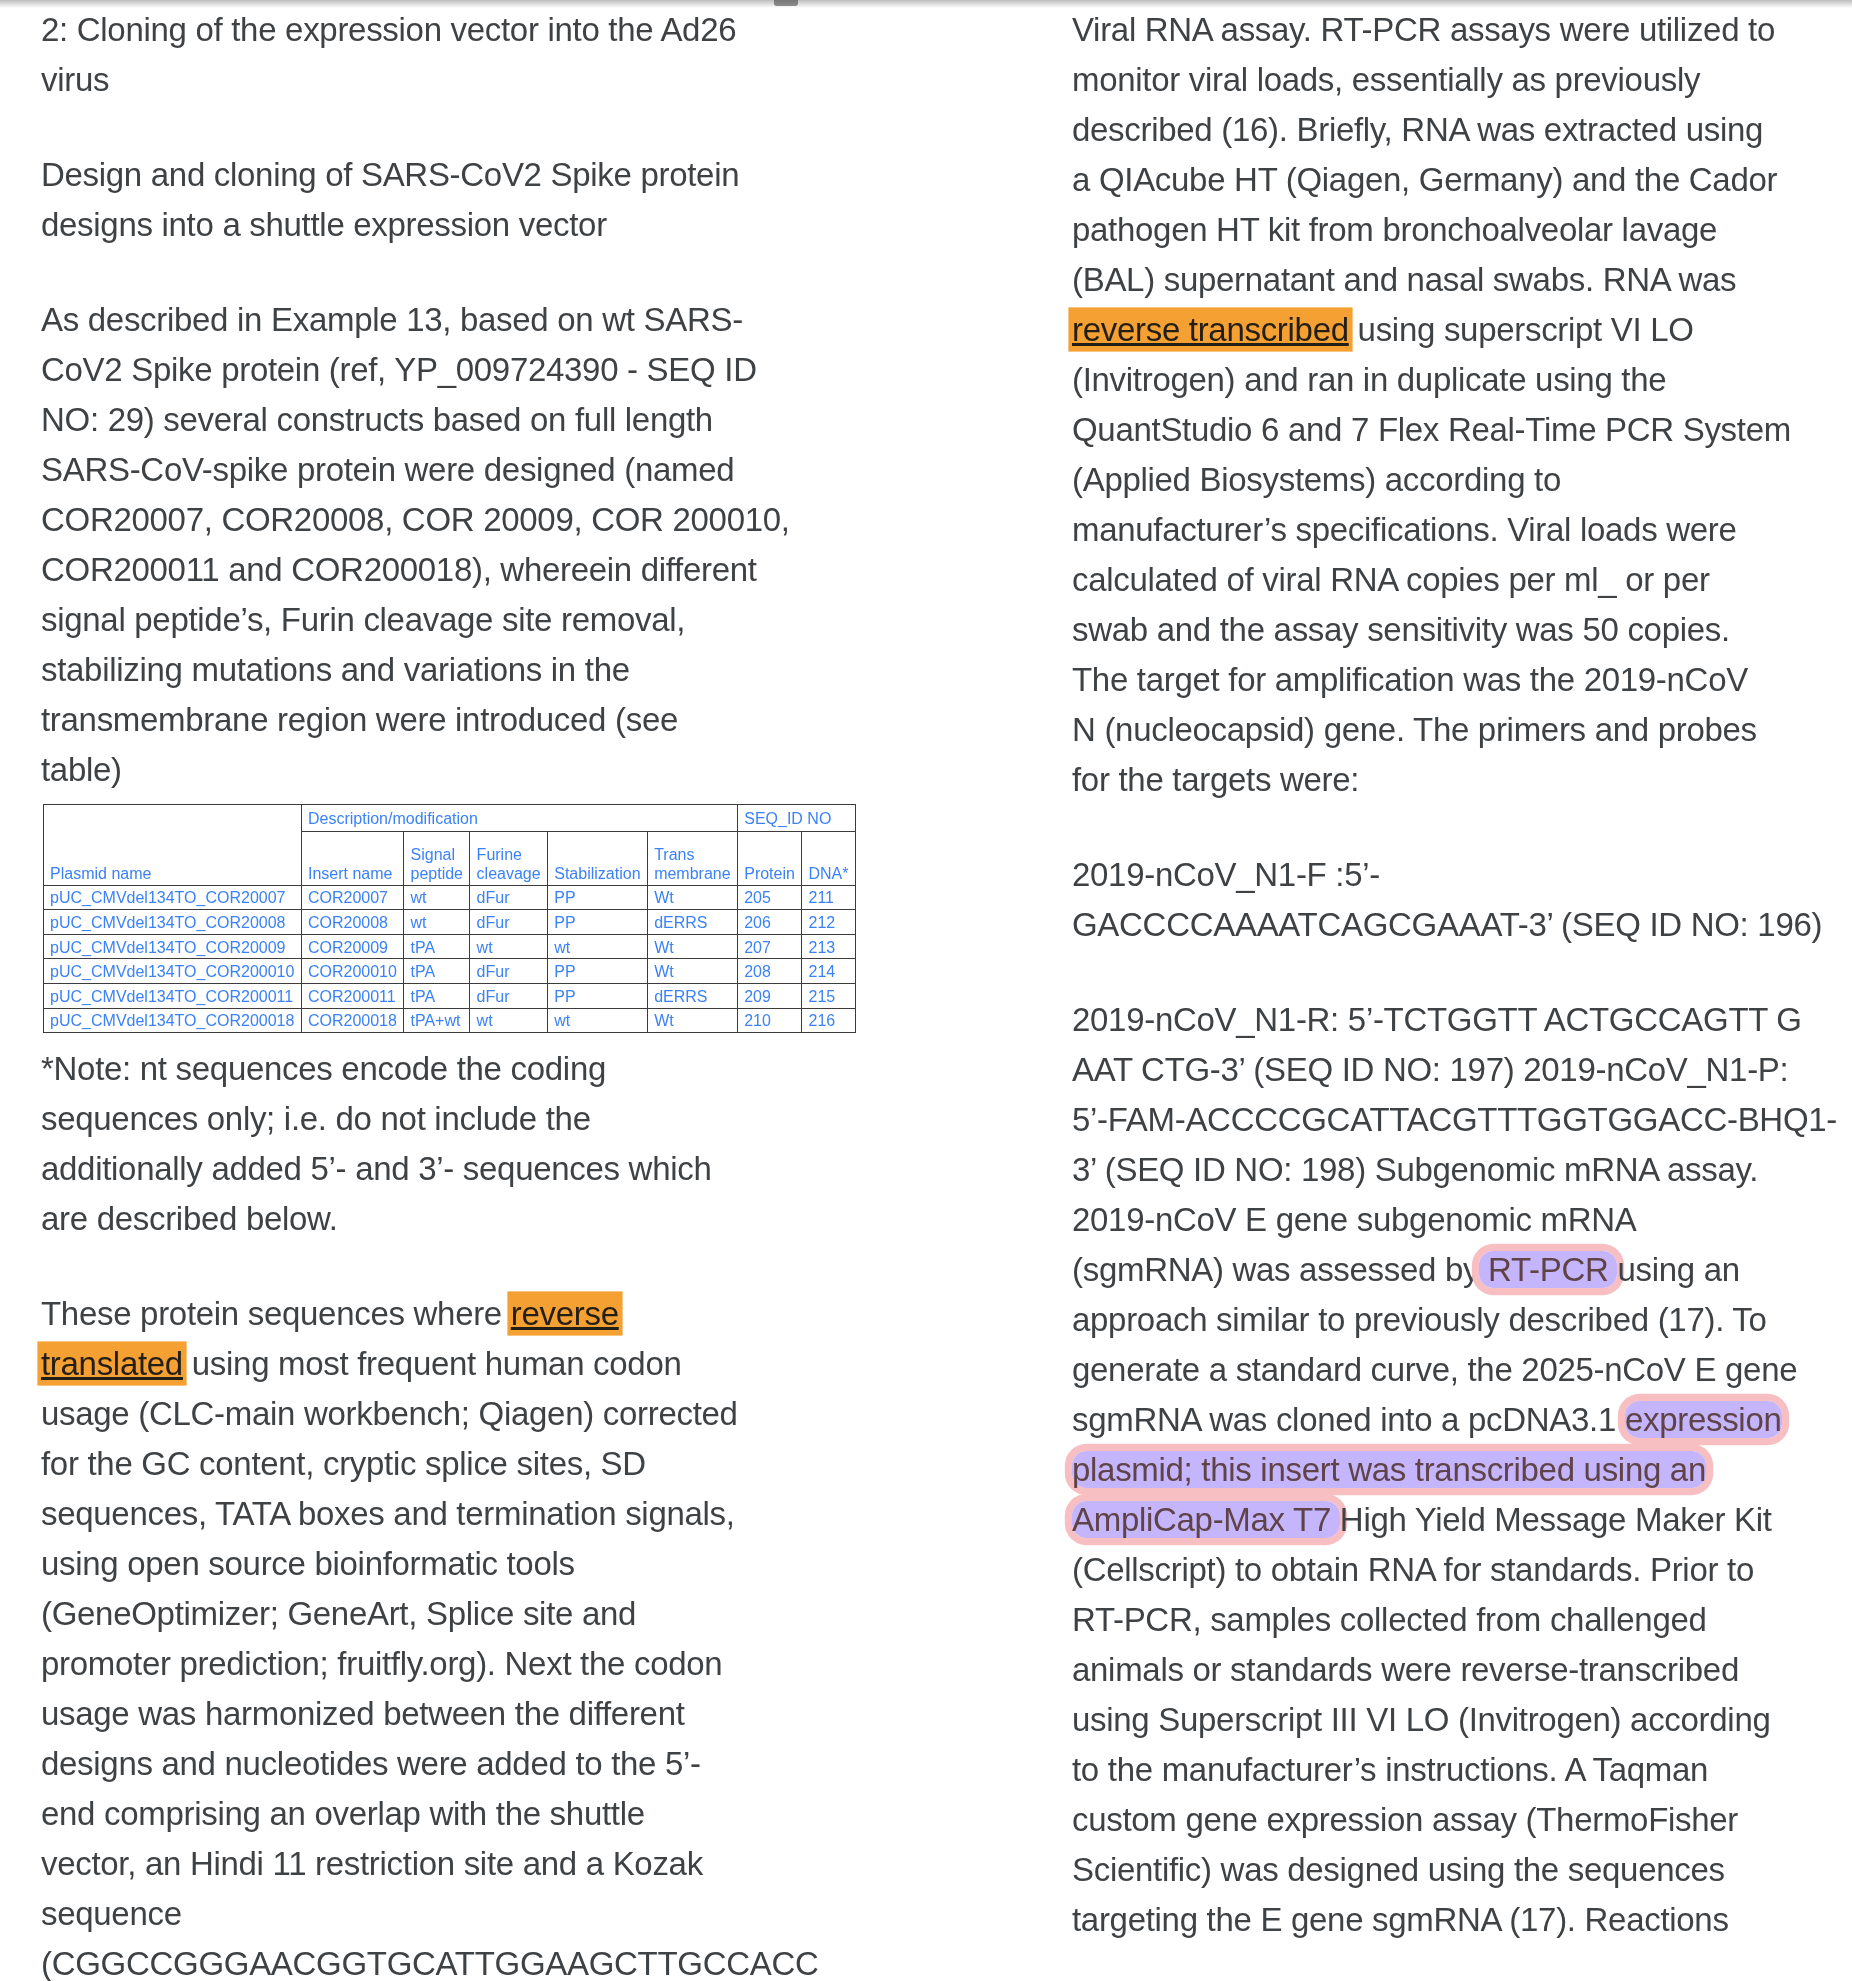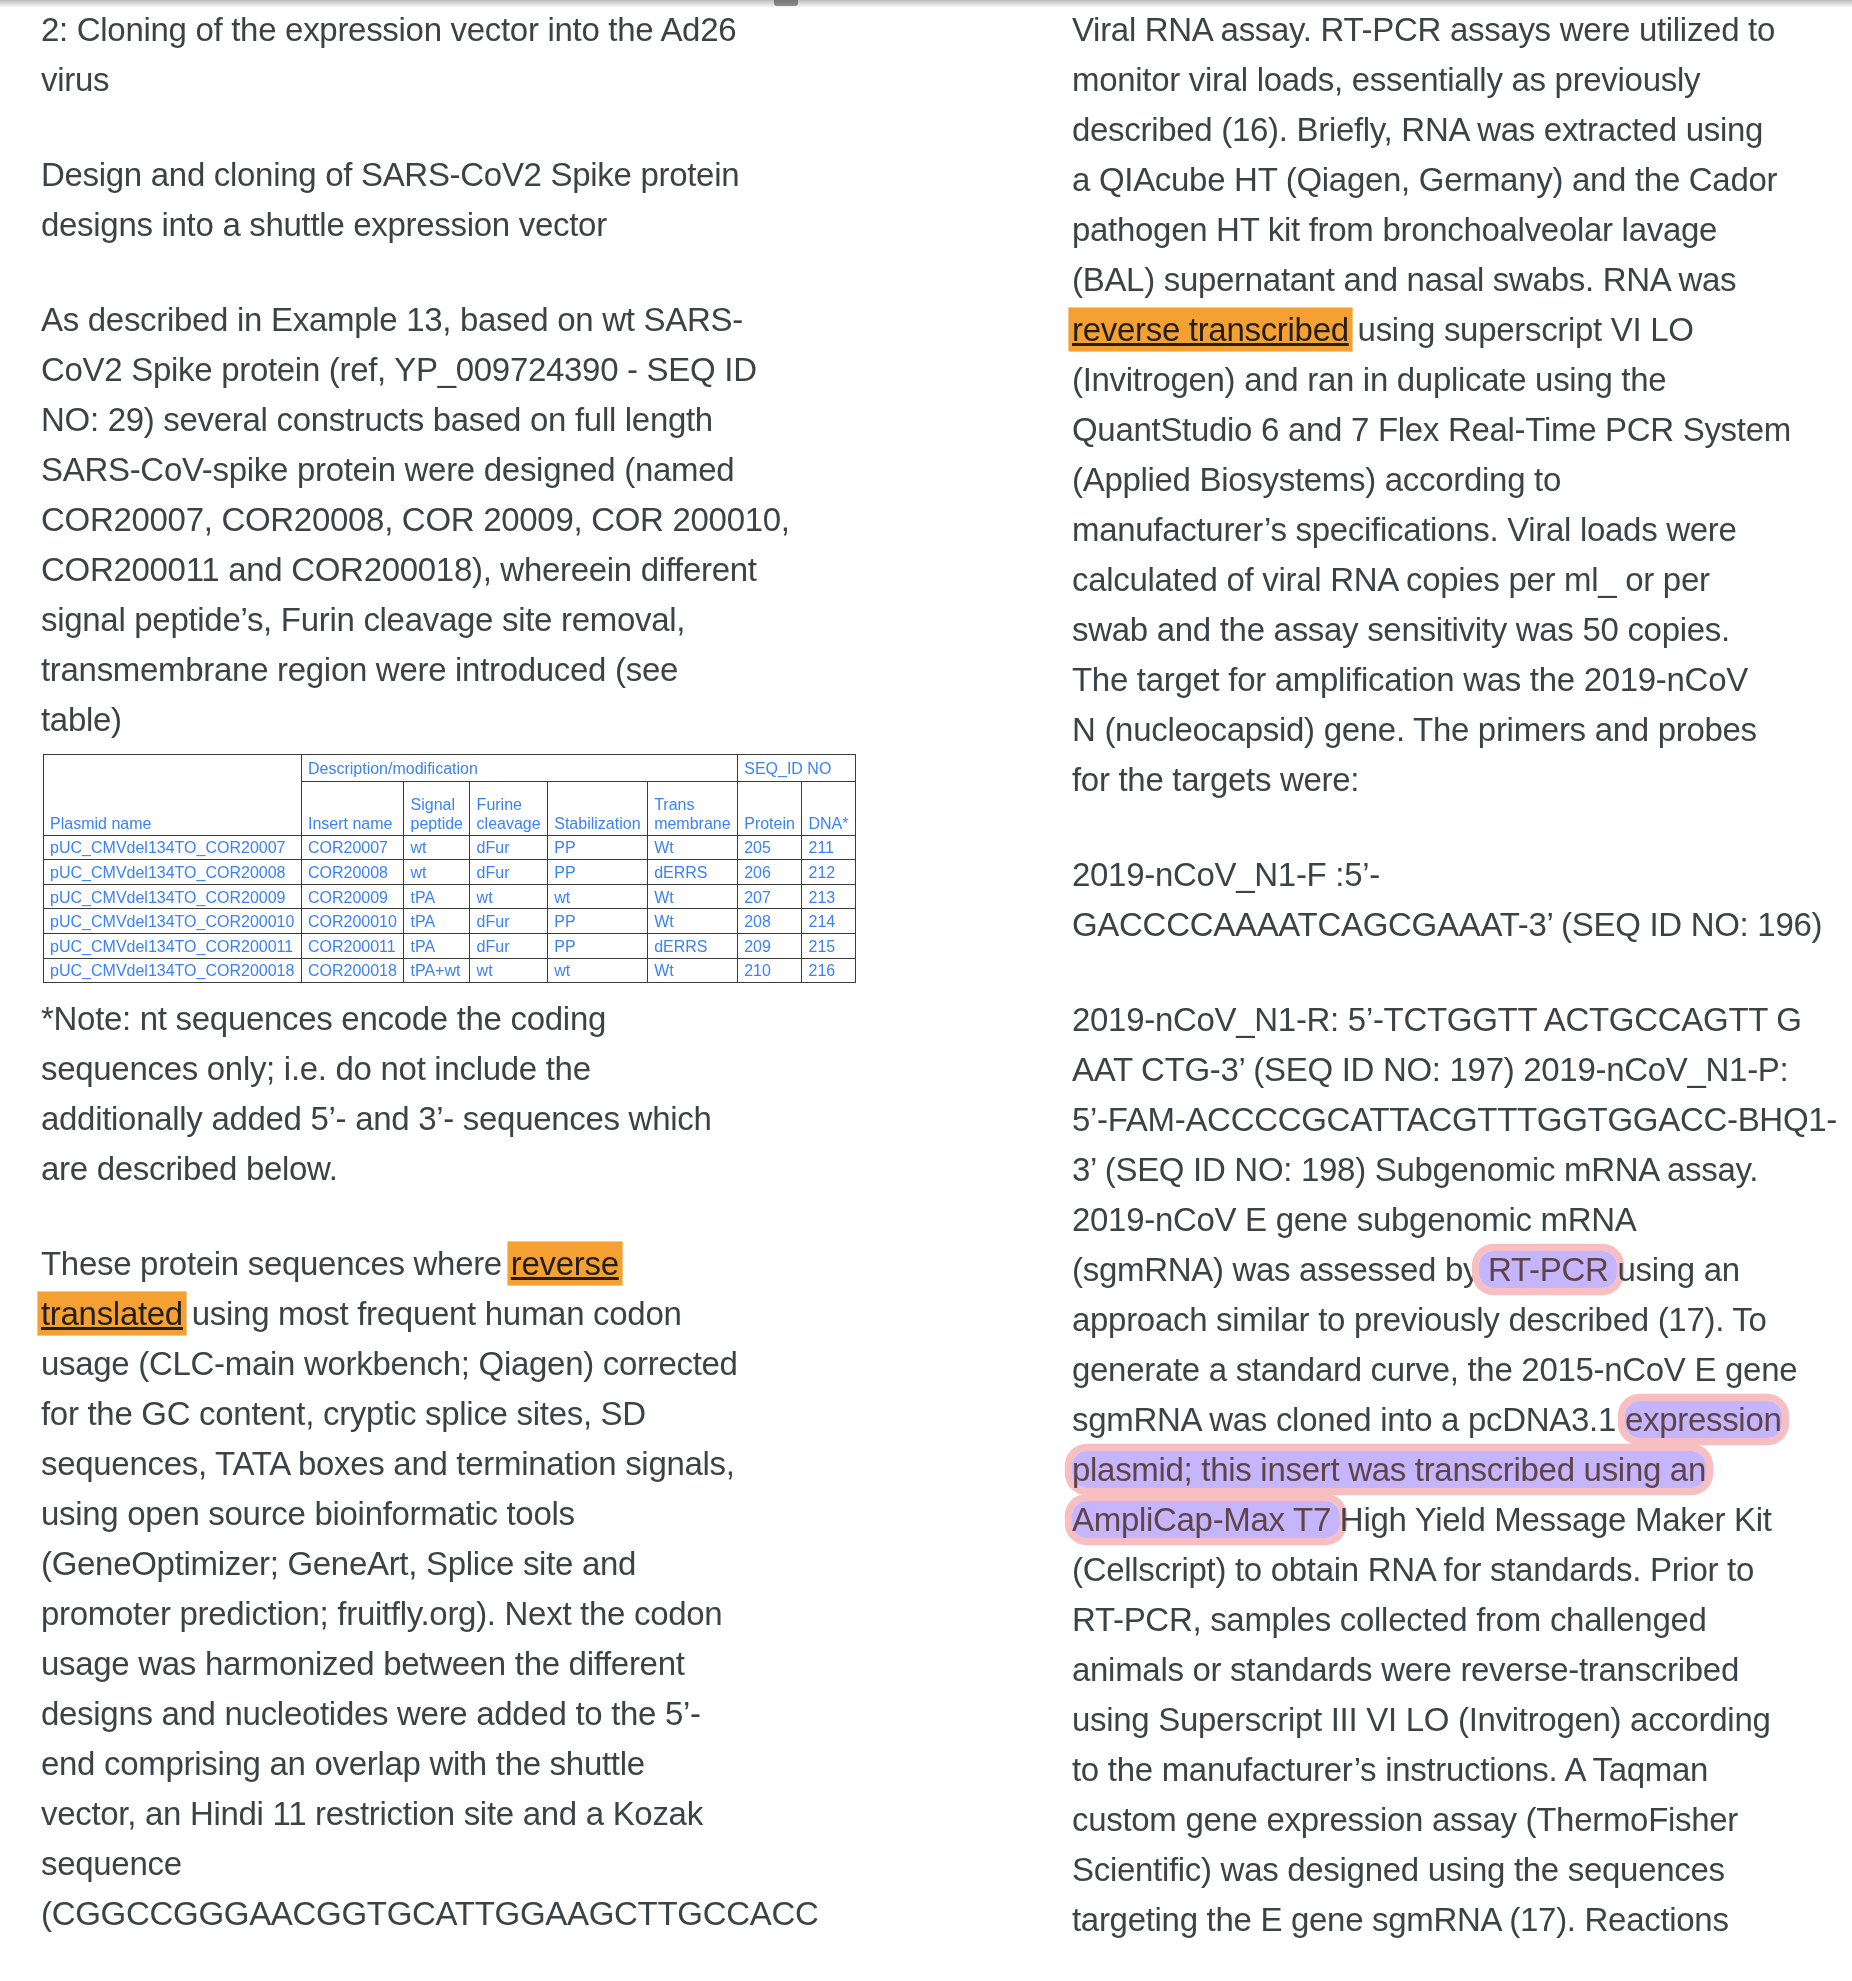--- a/index.html
+++ b/index.html
@@ -45,20 +45,21 @@
       <div class="line"><span>designs into a shuttle expression vector</span></div>
     </div>
     <div class="para">
       <div class="line"><span>As described in Example 13, based on wt SARS-</span></div>
       <div class="line"><span>CoV2 Spike protein (ref, YP_009724390 - SEQ ID</span></div>
       <div class="line"><span>NO: 29) several constructs based on full length</span></div>
       <div class="line"><span>SARS-CoV-spike protein were designed (named</span></div>
       <div class="line"><span>COR20007, COR20008, COR 20009, COR 200010,</span></div>
       <div class="line"><span>COR200011 and COR200018), whereein different</span></div>
       <div class="line"><span>signal peptide’s, Furin cleavage site removal,</span></div>
+      <div class="line"><span>stabilizing mutations and variations in the</span></div>
       <div class="line"><span>transmembrane region were introduced (see</span></div>
       <div class="line"><span>table)</span></div>
     </div>
     <table class="data-table">
       <colgroup>
         <col style="width: 194px;">
         <col style="width: 80px;">
         <col style="width: 58px;">
         <col style="width: 71px;">
         <col style="width: 98px;">
@@ -192,21 +193,21 @@
       <div class="line"><span>GACCCCAAAATCAGCGAAAT-3’ (SEQ ID NO: 196)</span></div>
     </div>
     <div class="para">
       <div class="line"><span>2019-nCoV_N1-R: 5’-TCTGGTT ACTGCCAGTT G</span></div>
       <div class="line"><span>AAT CTG-3’ (SEQ ID NO: 197) 2019-nCoV_N1-P:</span></div>
       <div class="line"><span>5’-FAM-ACCCCGCATTACGTTTGGTGGACC-BHQ1-</span></div>
       <div class="line"><span>3’ (SEQ ID NO: 198) Subgenomic mRNA assay.</span></div>
       <div class="line"><span>2019-nCoV E gene subgenomic mRNA</span></div>
       <div class="line"><span>(sgmRNA) was assessed by</span><span class="hl-pink"> RT-PCR </span><span>using an</span></div>
       <div class="line"><span>approach similar to previously described (17). To</span></div>
-      <div class="line"><span>generate a standard curve, the 2015-nCoV E gene</span></div>
+      <div class="line"><span>generate a standard curve, the 2025-nCoV E gene</span></div>
       <div class="line"><span>sgmRNA was cloned into a pcDNA3.1 </span><span class="hl-pink">expression</span></div>
       <div class="line"><span class="hl-pink">plasmid; this insert was transcribed using an</span></div>
       <div class="line"><span class="hl-pink">AmpliCap-Max T7 </span><span>High Yield Message Maker Kit</span></div>
       <div class="line"><span>(Cellscript) to obtain RNA for standards. Prior to</span></div>
       <div class="line"><span>RT-PCR, samples collected from challenged</span></div>
       <div class="line"><span>animals or standards were reverse-transcribed</span></div>
       <div class="line"><span>using Superscript III VI LO (Invitrogen) according</span></div>
       <div class="line"><span>to the manufacturer’s instructions. A Taqman</span></div>
       <div class="line"><span>custom gene expression assay (ThermoFisher</span></div>
       <div class="line"><span>Scientific) was designed using the sequences</span></div>

